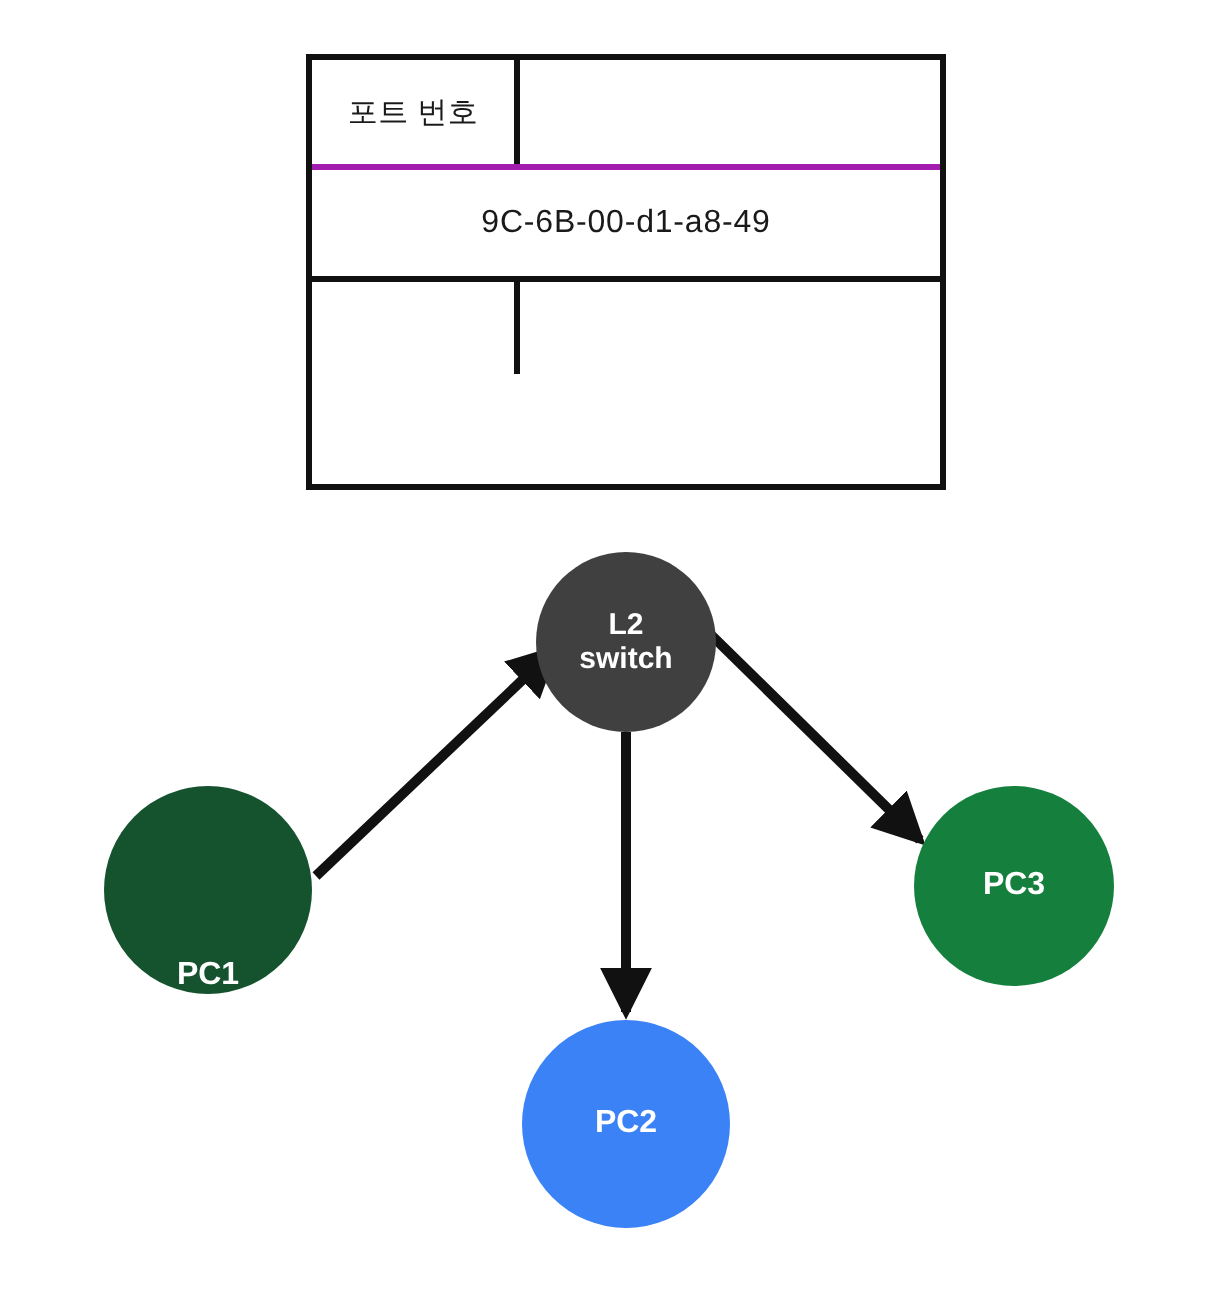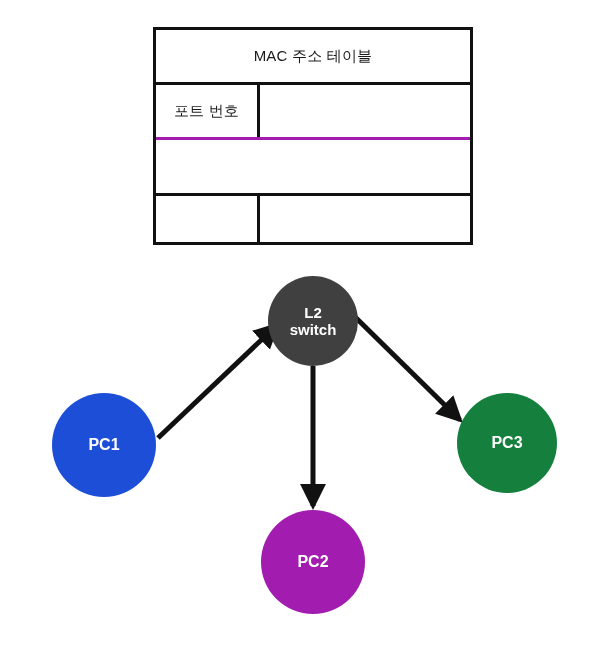--- a/index.html
+++ b/index.html
@@ -111,29 +111,27 @@
     font-size: 16px;
   }
   .node-label { pointer-events: none; }
   .node-label .l2line { display: block; }
 </style>
 </head>
 <body>
 
 <div id="mac-table">
 
-  <div class="trow title-row">
-    <div class="cell col-full">MAC 주소 테이블</div>
-  </div>
 
   <div class="trow header-row">
     <div class="cell col-port">포트 번호</div>
   </div>
 
   <div class="trow data-row">
+    <div class="cell col-mac mono-ish">9C-6B-00-d1-a8-49</div>
   </div>
 
   <div class="trow empty-row">
     <div class="cell col-port"></div>
     <div class="cell col-mac"></div>
   </div>
 
 </div>
 
 <svg id="diagram" viewBox="0 0 604 652">
@@ -150,23 +148,23 @@
   <line x1="350" y1="312" x2="460" y2="420" stroke="#111111" stroke-width="5" marker-end="url(#arrowhead)"></line>
 </svg>
 
 <div class="node" id="node-switch" style="background:#404040;">
   <span class="node-label">
     <span class="l2line">L2</span>
     <span class="l2line">switch</span>
   </span>
 </div>
 
-<div class="node" id="node-pc1" style="background:#1d4ed8;">
+<div class="node" id="node-pc1" style="background:#14532d;align-items:flex-end;">
   <span class="node-label">PC1</span>
 </div>
 
-<div class="node" id="node-pc2" style="background:#a21caf;">
+<div class="node" id="node-pc2" style="background:#3b82f6;">
   <span class="node-label">PC2</span>
 </div>
 
 <div class="node" id="node-pc3" style="background:#15803d;">
   <span class="node-label">PC3</span>
 </div>
 
 </body></html>

